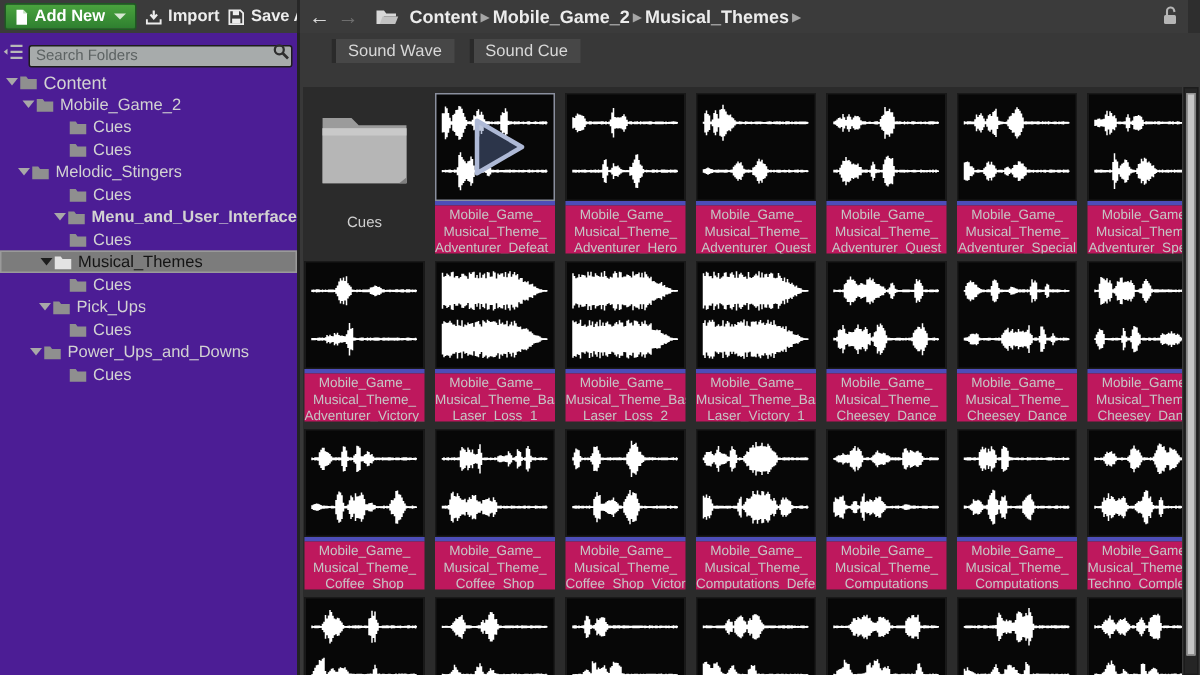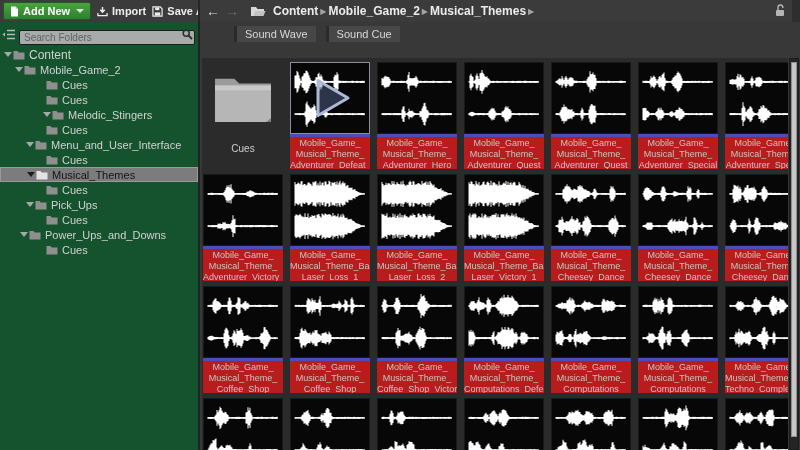--- a/index.html
+++ b/index.html
@@ -20,21 +20,21 @@
            border-top:4px solid #d7e8d2; margin-left:2px; }
   .tb-right { flex:1; display:flex; align-items:center; gap:5px; padding:0 6px; overflow:hidden; }
   .nav-arrow { font-size:14px; font-weight:bold; line-height:1; cursor:pointer; }
   .nav-back { color:#d8d8d8; }
   .nav-fwd  { color:#6e6e6e; }
   .crumb { color:#ececec; font-weight:bold; font-size:12px; cursor:pointer; white-space:nowrap; }
   .crumb-sep { color:#a5a5a5; font-size:8px; margin:0 2px; }
   .tb-spacer { flex:1; }
 
   
-  .left-panel { position:absolute; left:0; top:22px; width:200px; bottom:0; background:#14532d;
+  .left-panel { position:absolute; left:0; top:22px; width:200px; bottom:0; background:#4c1d95;
                 border-right:2px solid #232323; }
   .folder-search-row { display:flex; align-items:center; gap:3px; margin:4px 3px 2px 2px; height:16px; }
   .searchbox { position:relative; flex:1; height:15px; }
   .searchbox input { width:100%; height:15px; background:#a7abab; border:1px solid #1d1d1d; border-radius:2px;
                      font-size:10px; color:#2a2a2a; padding:0 16px 0 4px; outline:none;
                      font-family:"Liberation Sans", sans-serif; }
   .searchbox input::placeholder { color:#5d6363; opacity:1; }
   .mag { position:absolute; right:2px; top:2px; }
   .tree { margin-top:5px; }
   .tree-row { height:15px; display:flex; align-items:center; font-size:11px; color:#d2d2d2; cursor:pointer;
@@ -47,35 +47,35 @@
   .selected .exp.open::before { border-top-color:#1d1d1d; }
   .tree-folder { flex:none; margin-right:4px; }
   .tree-label { overflow:hidden; text-overflow:ellipsis; }
 
   
   .right-panel { position:absolute; left:200px; top:22px; right:0; bottom:0; background:#383838; }
   .filter-row { display:flex; align-items:center; gap:5px; margin:4px 4px 0 4px; height:16px; }
   .filters-btn { display:flex; align-items:center; gap:4px; color:#ececec; font-weight:bold; font-size:11px;
                  cursor:pointer; white-space:nowrap; }
   .filters-btn .caret { border-top-color:#cfcfcf; }
-  .chips-row { display:flex; gap:10px; margin:4px 0 0 17px; height:16px;padding-left:17px; }
+  .chips-row { display:flex; gap:10px; margin:4px 0 0 4px; height:16px;padding-left:17px; }
   .chip { display:flex; align-items:center; height:16px; padding:0 8px; background:#474747;
           border-left:3px solid #2a2a2a; color:#d8d8d8; font-size:11px; cursor:pointer; white-space:nowrap; }
 
   
   .grid-area { position:absolute; left:2px; top:36px; right:12px; bottom:0; background:#2b2b2b;
                overflow:hidden; padding:4px 0 0 1px; }
   .grid-row { display:flex; gap:7px; margin-bottom:5px; }
   .tile { width:80px; flex:none; cursor:pointer; }
   .thumb { height:72px; background:#070707; border:1px solid #191919; position:relative; overflow:hidden; }
   .thumb.hovered { border:1px solid #8a8f9e; }
   .thumb svg.wave { display:block; width:100%; height:100%; }
   .play-overlay { position:absolute; left:0; top:0; width:100%; height:100%; }
   .stripe { height:3px; background:#4d4db8; }
-  .label { height:32px; background:#b91c1c; overflow:hidden; text-align:center; font-size:9px;
+  .label { height:32px; background:#be185d; overflow:hidden; text-align:center; font-size:9px;
            line-height:11px; color:#c6c6c6; padding-top:1px; }
   .label div { white-space:nowrap; overflow:hidden; }
   .folder-tile .thumb { background:transparent; border:none; display:flex; align-items:center;
                         justify-content:center; }
   .folder-tile .stripe { background:transparent; }
   .folder-tile .label { background:transparent; font-size:10px; color:#cfcfcf; padding-top:6px; }
 
   
   .scrollbar { position:absolute; right:1px; top:36px; bottom:0; width:10px; background:#252525;
                border:1px solid #1c1c1c; }
@@ -174,35 +174,35 @@
           </svg>
           <span class="tree-label">Cues</span>
         </div>
         <div class="tree-row" style="padding-left: 37px;">
           <span class="exp"></span>
           <svg class="icon tree-folder" width="12" height="10" viewBox="0 0 12 10">
             <path d="M0.5 1 h4 l1.2 1.6 H11.5 V9.5 H0.5 z" fill="#8f8f8f"></path>
           </svg>
           <span class="tree-label">Cues</span>
         </div>
-        <div class="tree-row" style="padding-left: 43px;">
+        <div class="tree-row" style="padding-left: 12px;">
           <span class="exp open"></span>
           <svg class="icon tree-folder" width="12" height="10" viewBox="0 0 12 10">
             <path d="M0.5 1 h4 l1.2 1.6 H11.5 V9.5 H0.5 z" fill="#8f8f8f"></path>
           </svg>
           <span class="tree-label">Melodic_Stingers</span>
         </div>
         <div class="tree-row" style="padding-left: 37px;">
           <span class="exp"></span>
           <svg class="icon tree-folder" width="12" height="10" viewBox="0 0 12 10">
             <path d="M0.5 1 h4 l1.2 1.6 H11.5 V9.5 H0.5 z" fill="#8f8f8f"></path>
           </svg>
           <span class="tree-label">Cues</span>
         </div>
-        <div class="tree-row" style="padding-left: 26px;">
+        <div class="tree-row" style="padding-left: 36px; font-weight: bold;">
           <span class="exp open"></span>
           <svg class="icon tree-folder" width="12" height="10" viewBox="0 0 12 10">
             <path d="M0.5 1 h4 l1.2 1.6 H11.5 V9.5 H0.5 z" fill="#8f8f8f"></path>
           </svg>
           <span class="tree-label">Menu_and_User_Interface</span>
         </div>
         <div class="tree-row" style="padding-left: 37px;">
           <span class="exp"></span>
           <svg class="icon tree-folder" width="12" height="10" viewBox="0 0 12 10">
             <path d="M0.5 1 h4 l1.2 1.6 H11.5 V9.5 H0.5 z" fill="#8f8f8f"></path>

